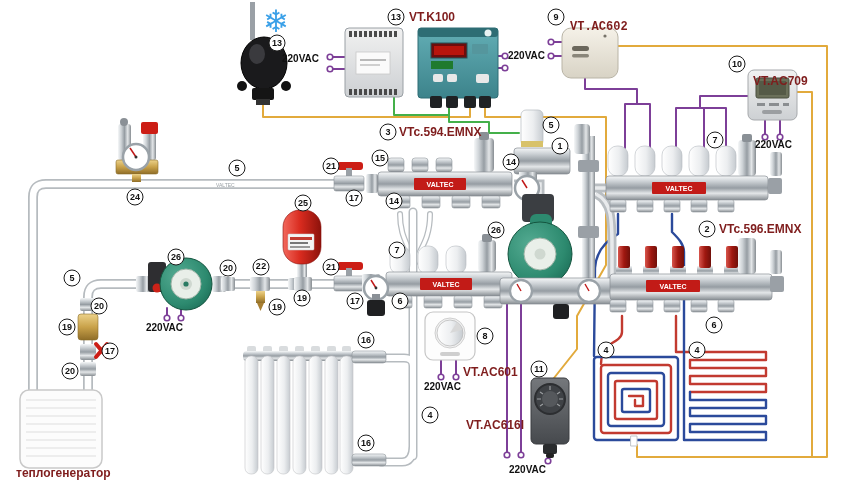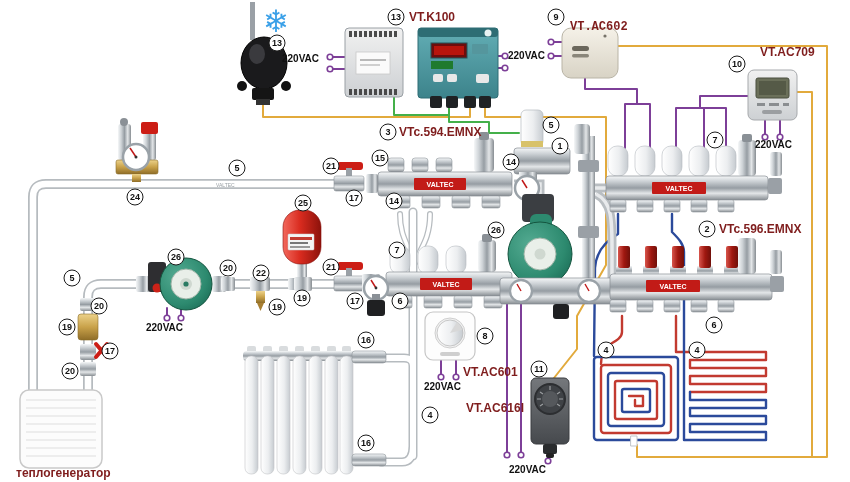--- a/index.html
+++ b/index.html
@@ -481,33 +481,33 @@
       <div class="badge" style="left: 354px; top: 198px;">17</div>
       <div class="badge" style="left: 355px; top: 301px;">17</div>
       <div class="badge" style="left: 110px; top: 351px;">17</div>
       <div class="badge" style="left: 277px; top: 307px;">19</div>
       <div class="badge" style="left: 67px; top: 327px;">19</div>
       <div class="badge" style="left: 228px; top: 268px;">20</div>
       <div class="badge" style="left: 99px; top: 306px;">20</div>
       <div class="badge" style="left: 70px; top: 371px;">20</div>
       <div class="badge" style="left: 331px; top: 166px;">21</div>
       <div class="badge" style="left: 331px; top: 267px;">21</div>
-      <div class="badge" style="left: 261px; top: 273px;">22</div>
+      <div class="badge" style="left: 261px; top: 267px; font-family: Liberation Mono, monospace;">22</div>
       <div class="badge" style="left: 302px; top: 298px;">19</div>
       <div class="badge" style="left: 135px; top: 197px;">24</div>
       <div class="badge" style="left: 303px; top: 203px;">25</div>
       <div class="badge" style="left: 176px; top: 257px;">26</div>
       <div class="badge" style="left: 496px; top: 230px;">26</div>
       <div class="plabel" style="left: 409px; top: 10px;">VT.K100</div>
       <div class="plabel" style="left: 570px; top: 20px; font-family: Liberation Mono, monospace;">VT.AC602</div>
-      <div class="plabel" style="left: 753px; top: 45px; margin-left: 7px;">VT.AC709</div>
+      <div class="plabel" style="left: 753px; top: 74px;">VT.AC709</div>
       <div class="plabel" style="left: 399px; top: 125px;">VTc.594.EMNX</div>
       <div class="plabel" style="left: 719px; top: 222px;">VTc.596.EMNX</div>
       <div class="plabel" style="left: 463px; top: 365px;">VT.AC601</div>
-      <div class="plabel" style="left: 466px; top: 401px;">VT.AC616I</div>
+      <div class="plabel" style="left: 466px; top: 418px;">VT.AC616I</div>
       <div class="plabel" style="left: 16px; top: 466px; font-size: 12px;">теплогенератор</div>
       <div class="vlabel" style="left: 282px; top: 53px;">220VAC</div>
       <div class="vlabel" style="left: 508px; top: 50px;">220VAC</div>
       <div class="vlabel" style="left: 755px; top: 139px;">220VAC</div>
       <div class="vlabel" style="left: 146px; top: 322px;">220VAC</div>
       <div class="vlabel" style="left: 424px; top: 381px;">220VAC</div>
       <div class="vlabel" style="left: 509px; top: 464px;">220VAC</div>
     </div>
 </div>
 

